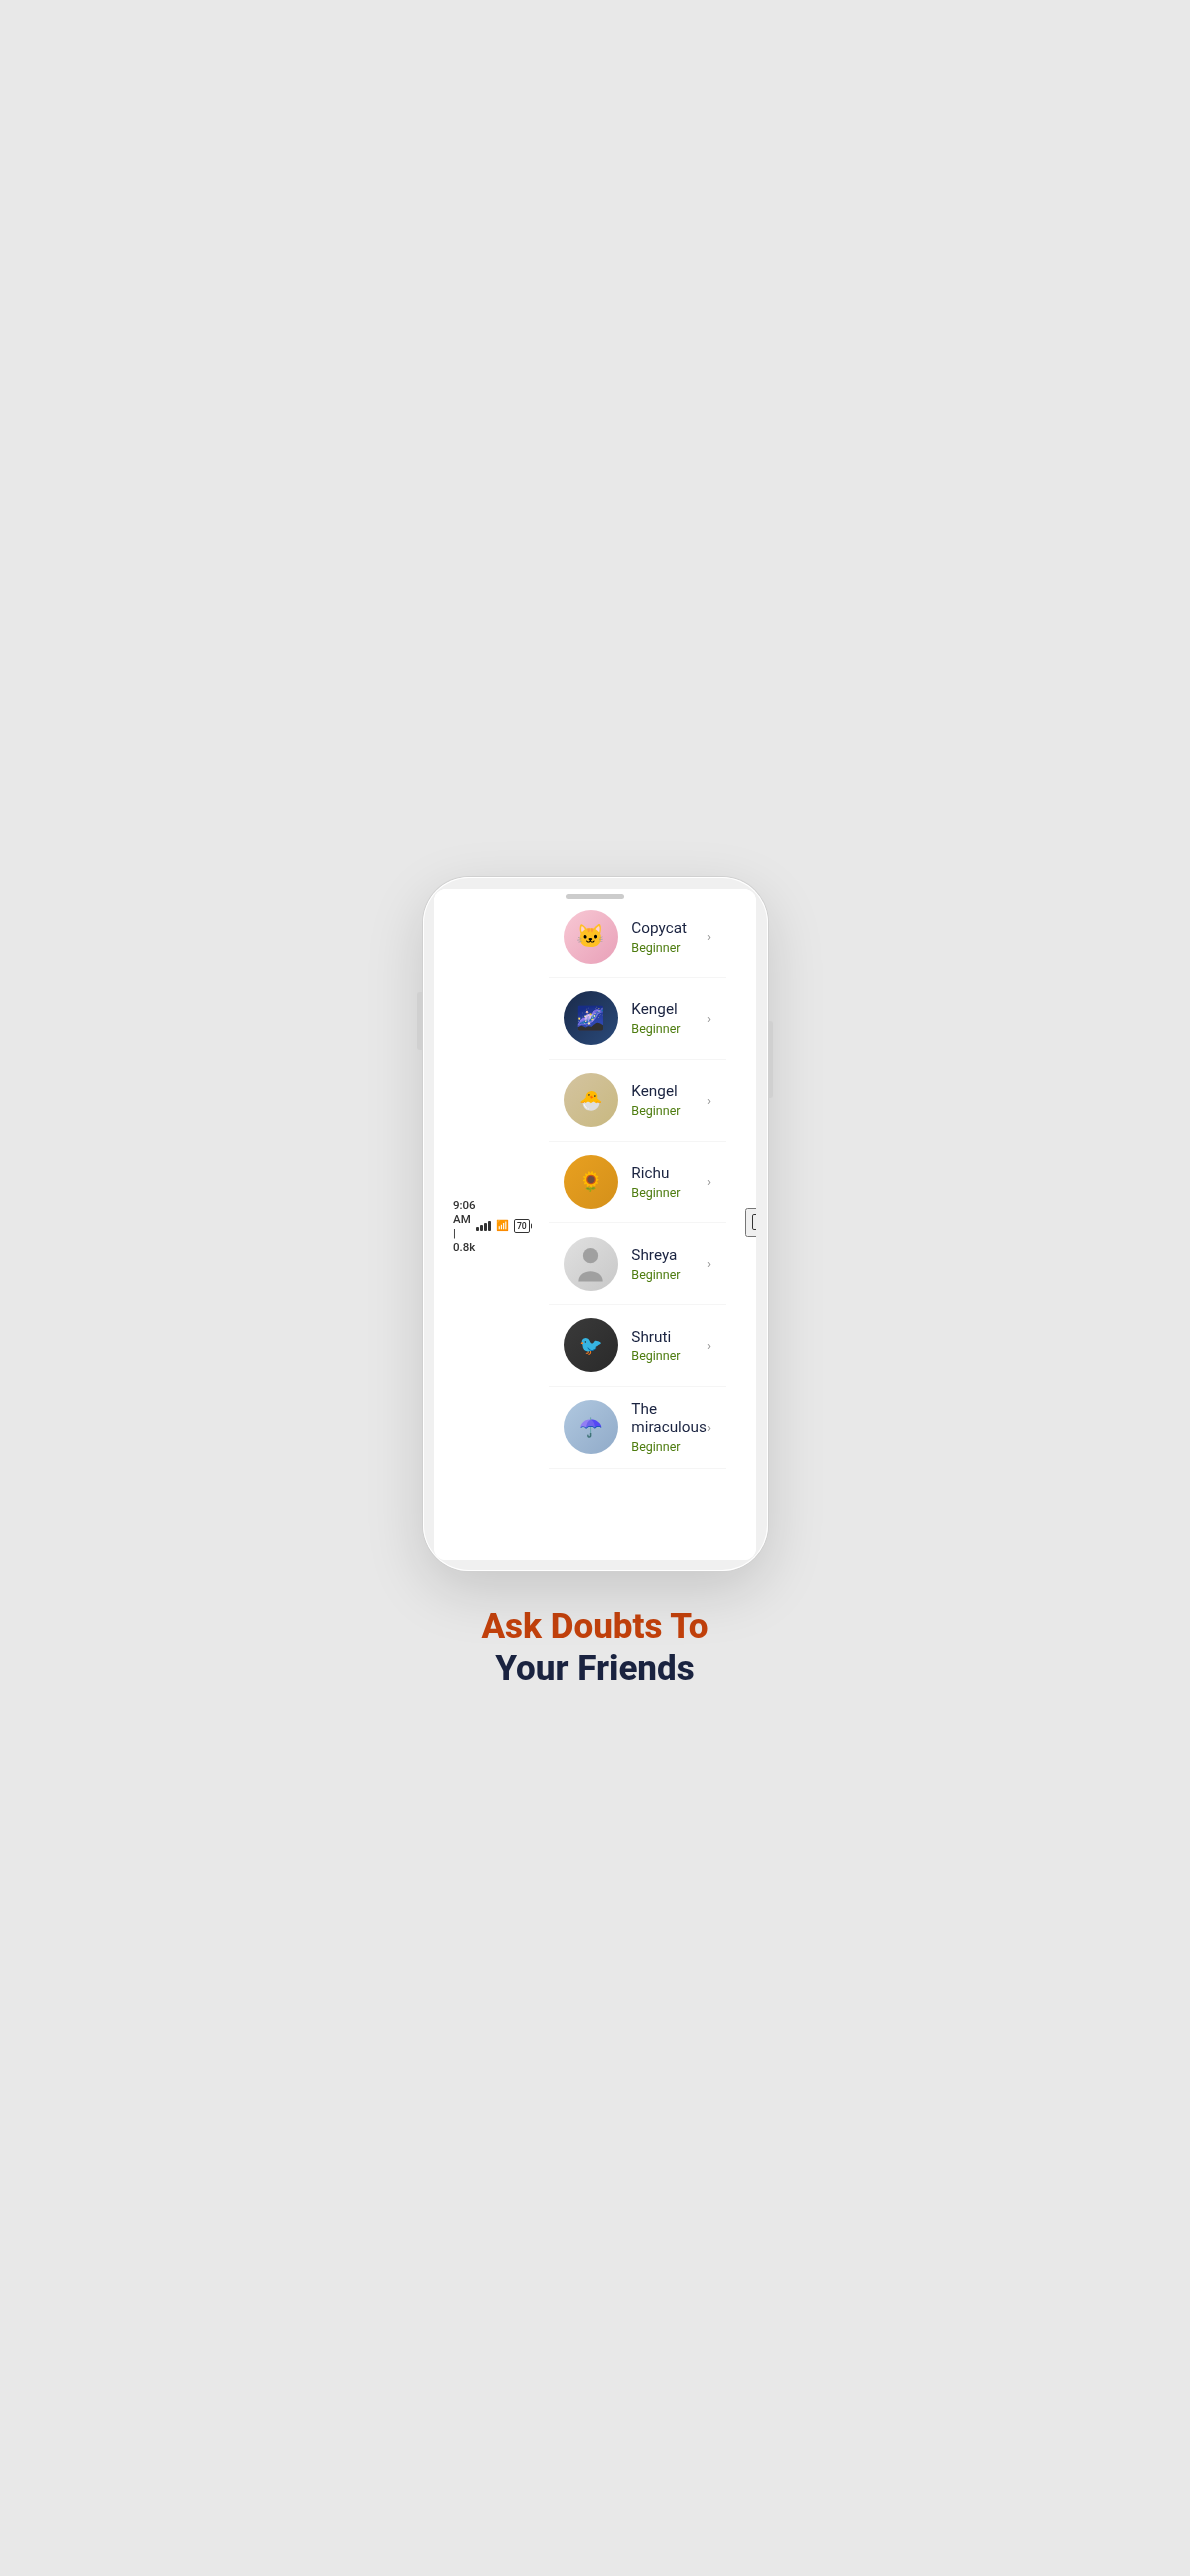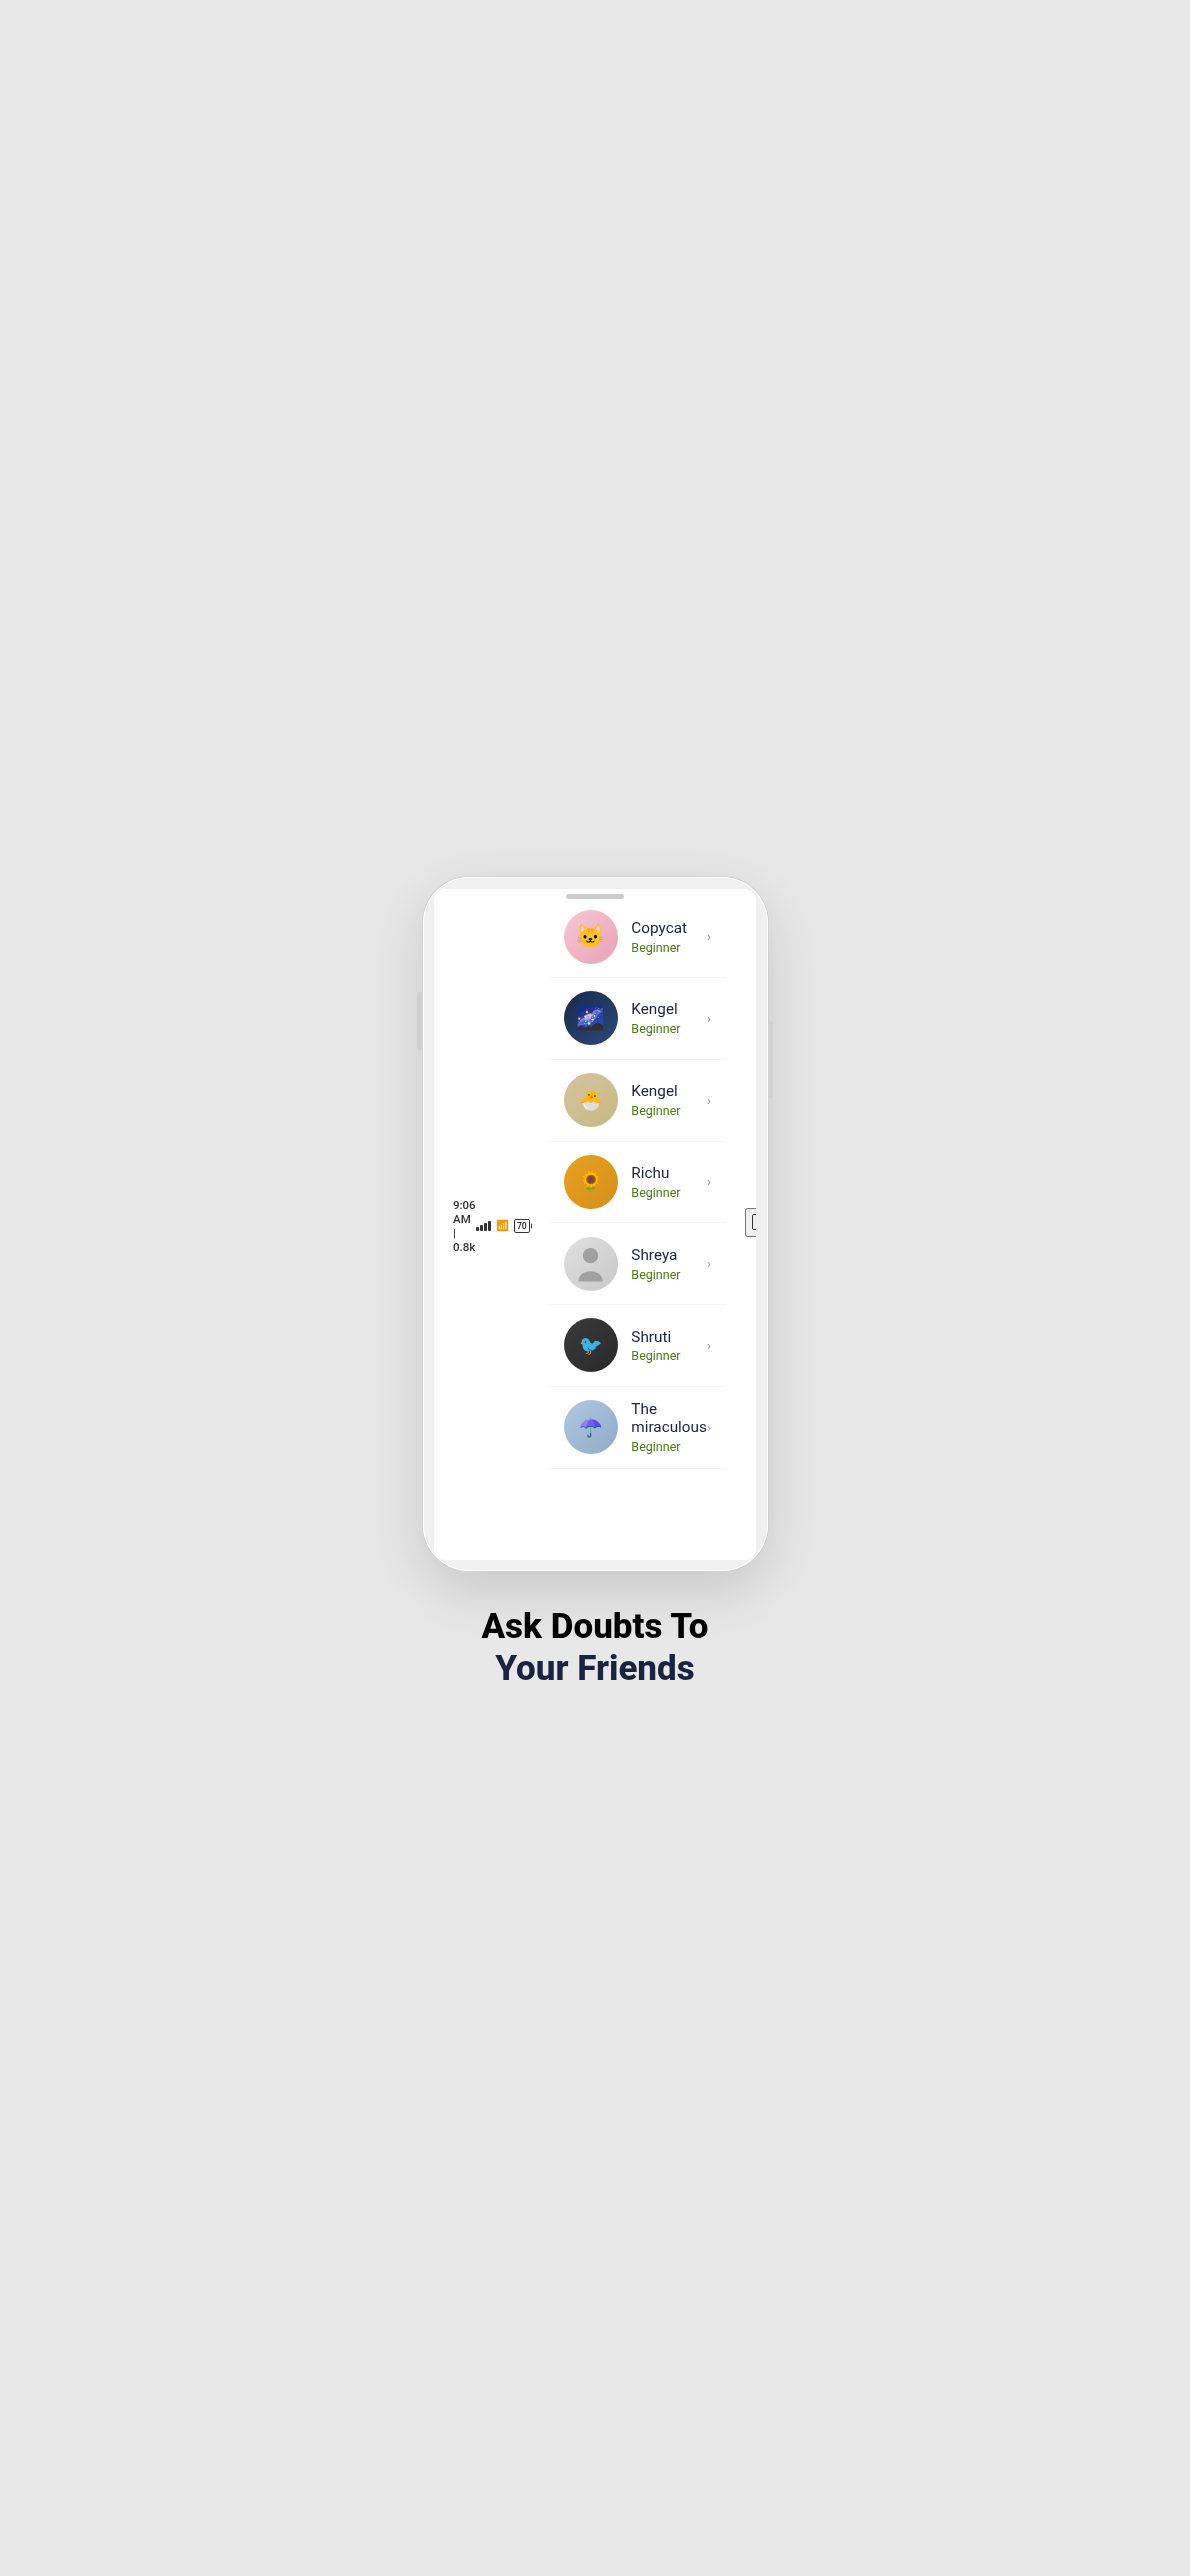--- a/index.html
+++ b/index.html
@@ -310,21 +310,21 @@
     
     .bottom-text {
       text-align: center;
       margin-top: 35px;
       padding: 0 19px;
     }
 
     .bottom-text-line1 {
       font-size: 35px;
       font-weight: 800;
-      color: #000000;
+      color: #c2410c;
       line-height: 1.2;
     }
 
     .bottom-text-line2 {
       font-size: 35px;
       font-weight: 800;
       color: #1a2340;
       line-height: 1.2;
     }
 

